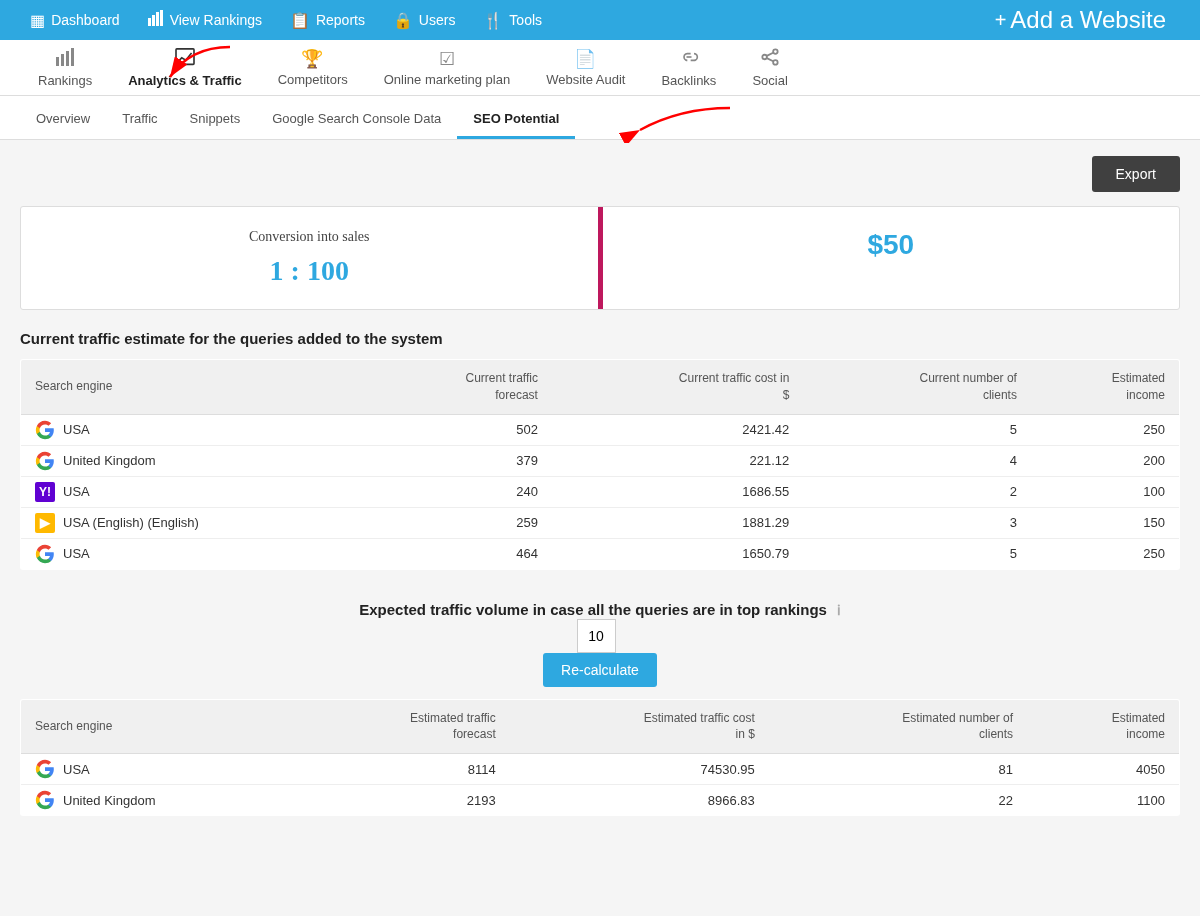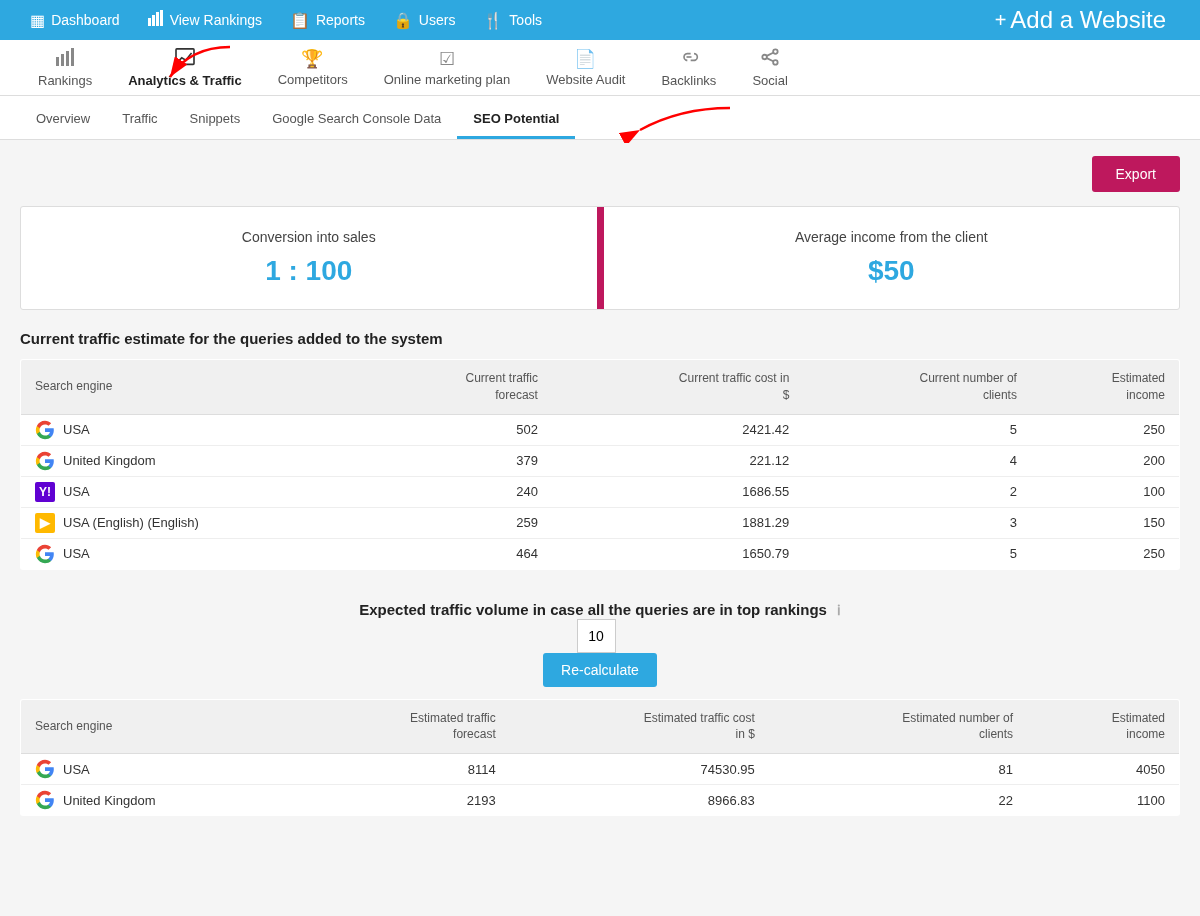--- a/index.html
+++ b/index.html
@@ -92,21 +92,21 @@
       min-height: calc(916px - 40px - 56px - 44px);
     }
 
     
     .export-row {
       display: flex;
       justify-content: flex-end;
       margin-bottom: 14px;
     }
     .export-btn {
-      background: #be185d;
+      background: #404040;
       color: #fff;
       border: none;
       padding: 10px 24px;
       font-size: 14px;
       cursor: pointer;
       border-radius: 3px;
       margin-left: 32px;
     }
 
     
@@ -116,21 +116,22 @@
       border-radius: 3px;
       display: flex;
       margin-bottom: 20px;
     }
     .stat-box {
       flex: 1;
       text-align: center;
       padding: 22px 20px;
     }
     .stat-box:first-child {
-      border-right: 7px solid #be185d;
+      border-right: 5px solid #be185d;
+      font-family: Liberation Serif, serif;
     }
     .stat-label {
       font-size: 14px;
       color: #444;
       margin-bottom: 10px;
     }
     .stat-value {
       font-size: 28px;
       color: #2ea8e0;
       font-weight: bold;
@@ -386,21 +387,20 @@
   <div class="export-row">
     <button class="export-btn">Export</button>
   </div>
 
   <div class="stats-card">
     <div class="stat-box">
       <div class="stat-label">Conversion into sales</div>
       <div class="stat-value">1 : 100</div>
     </div>
     <div class="stat-box">
-      <div class="stat-label">Average income from the client</div>
       <div class="stat-value">$50</div>
     </div>
   </div>
 
   <div class="section-title">Current traffic estimate for the queries added to the system</div>
 
   <table class="data-table">
     <thead>
       <tr>
         <th>Search engine</th>

